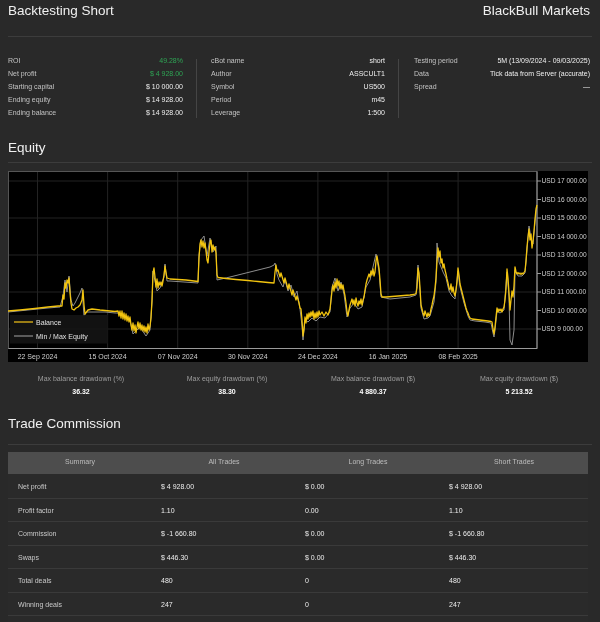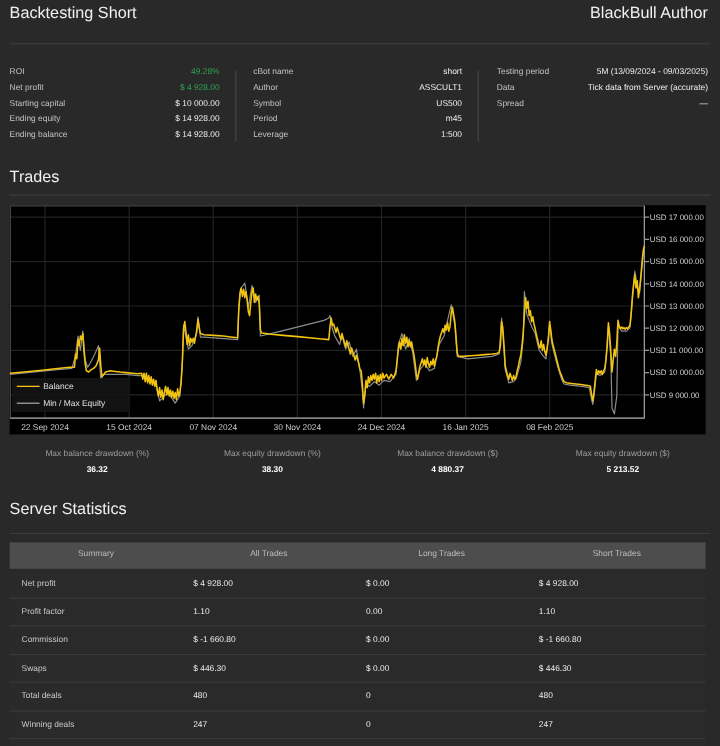--- a/index.html
+++ b/index.html
@@ -2,21 +2,21 @@
 <html><head>
 <meta charset="utf-8">
 <style>
 * { margin:0; padding:0; box-sizing:border-box; }
 html,body { width:600px; height:622px; background:#292929; font-family:"Liberation Sans",sans-serif; overflow:hidden; position:relative; }
 .hline { position:absolute; left:8px; width:584px; height:1px; background:#3c3c3c; }
 </style>
 </head>
 <body>
 <div style="position:absolute;left:8px;top:3px;font-size:13.5px;color:#f0f0f0">Backtesting Short</div>
-<div style="position:absolute;left:0;top:3px;width:590px;text-align:right;font-size:13.5px;color:#f0f0f0">BlackBull Author</div>
+<div style="position:absolute;left:0;top:3px;width:590px;text-align:right;font-size:13.5px;color:#f0f0f0">BlackBull Markets</div>
 <div class="hline" style="top:36px"></div>
 
 <div style="position:absolute;left:0;top:0;width:600px;height:130px;font-size:7px">
 <div style="position:absolute;left:8px;top:57px;color:#c3c3c3">ROI</div>
 <div style="position:absolute;left:0;top:57px;width:183px;text-align:right;color:#2ea454">49.28%</div>
 <div style="position:absolute;left:8px;top:70px;color:#c3c3c3">Net profit</div>
 <div style="position:absolute;left:0;top:70px;width:183px;text-align:right;color:#2ea454">$ 4 928.00</div>
 <div style="position:absolute;left:8px;top:83px;color:#c3c3c3">Starting capital</div>
 <div style="position:absolute;left:0;top:83px;width:183px;text-align:right;color:#efefef">$ 10 000.00</div>
 <div style="position:absolute;left:8px;top:96px;color:#c3c3c3">Ending equity</div>
@@ -36,21 +36,21 @@
 <div style="position:absolute;left:414px;top:57px;color:#c3c3c3">Testing period</div>
 <div style="position:absolute;left:0;top:57px;width:590px;text-align:right;color:#efefef">5M (13/09/2024 - 09/03/2025)</div>
 <div style="position:absolute;left:414px;top:70px;color:#c3c3c3">Data</div>
 <div style="position:absolute;left:0;top:70px;width:590px;text-align:right;color:#efefef">Tick data from Server (accurate)</div>
 <div style="position:absolute;left:414px;top:83px;color:#c3c3c3">Spread</div>
 <div style="position:absolute;left:0;top:83px;width:590px;text-align:right;color:#efefef">—</div>
 <div style="position:absolute;left:196px;top:59px;width:1px;height:59px;background:#454545"></div>
 <div style="position:absolute;left:398px;top:59px;width:1px;height:59px;background:#454545"></div>
 </div>
 
-<div style="position:absolute;left:8px;top:140px;font-size:13.5px;color:#f0f0f0">Trades</div>
+<div style="position:absolute;left:8px;top:140px;font-size:13.5px;color:#f0f0f0">Equity</div>
 <div class="hline" style="top:162px"></div>
 
 <div style="position:absolute;left:8px;top:171px;width:580px;height:191px;background:#000">
 <svg width="580" height="191" viewBox="0 0 580 191">
 <line x1="0.5" y1="10.0" x2="529" y2="10.0" stroke="#232323" stroke-width="1"></line>
 <line x1="0.5" y1="47.0" x2="529" y2="47.0" stroke="#232323" stroke-width="1"></line>
 <line x1="0.5" y1="84.0" x2="529" y2="84.0" stroke="#232323" stroke-width="1"></line>
 <line x1="0.5" y1="121.0" x2="529" y2="121.0" stroke="#232323" stroke-width="1"></line>
 <line x1="0.5" y1="158.0" x2="529" y2="158.0" stroke="#232323" stroke-width="1"></line>
 <line x1="29.5" y1="0.5" x2="29.5" y2="177.5" stroke="#232323" stroke-width="1"></line>
@@ -100,21 +100,21 @@
 
 <div style="position:absolute;left:8px;top:375px;width:146px;text-align:center;color:#9d9d9d;font-size:7px">Max balance drawdown (%)</div>
 <div style="position:absolute;left:8px;top:388px;width:146px;text-align:center;color:#fff;font-size:7px;font-weight:bold">36.32</div>
 <div style="position:absolute;left:154px;top:375px;width:146px;text-align:center;color:#9d9d9d;font-size:7px">Max equity drawdown (%)</div>
 <div style="position:absolute;left:154px;top:388px;width:146px;text-align:center;color:#fff;font-size:7px;font-weight:bold">38.30</div>
 <div style="position:absolute;left:300px;top:375px;width:146px;text-align:center;color:#9d9d9d;font-size:7px">Max balance drawdown ($)</div>
 <div style="position:absolute;left:300px;top:388px;width:146px;text-align:center;color:#fff;font-size:7px;font-weight:bold">4 880.37</div>
 <div style="position:absolute;left:446px;top:375px;width:146px;text-align:center;color:#9d9d9d;font-size:7px">Max equity drawdown ($)</div>
 <div style="position:absolute;left:446px;top:388px;width:146px;text-align:center;color:#fff;font-size:7px;font-weight:bold">5 213.52</div>
 
-<div style="position:absolute;left:8px;top:416px;font-size:13.5px;color:#f0f0f0">Server Statistics</div>
+<div style="position:absolute;left:8px;top:416px;font-size:13.5px;color:#f0f0f0">Trade Commission</div>
 <div class="hline" style="top:444px"></div>
 
 <div style="position:absolute;left:8px;top:452px;width:580px;height:170px;background:#2a2a2a"></div>
 <div style="position:absolute;left:8px;top:452px;width:580px;height:22px;background:#4d4d4d"></div>
 <div style="position:absolute;left:8px;top:458px;width:144px;text-align:center;color:#bdbdbd;font-size:7px">Summary</div>
 <div style="position:absolute;left:152px;top:458px;width:144px;text-align:center;color:#bdbdbd;font-size:7px">All Trades</div>
 <div style="position:absolute;left:296px;top:458px;width:144px;text-align:center;color:#bdbdbd;font-size:7px">Long Trades</div>
 <div style="position:absolute;left:440px;top:458px;width:148px;text-align:center;color:#bdbdbd;font-size:7px">Short Trades</div>
 
 <div style="position:absolute;left:18px;top:483.0px;color:#c9c9c9;font-size:7px">Net profit</div>

